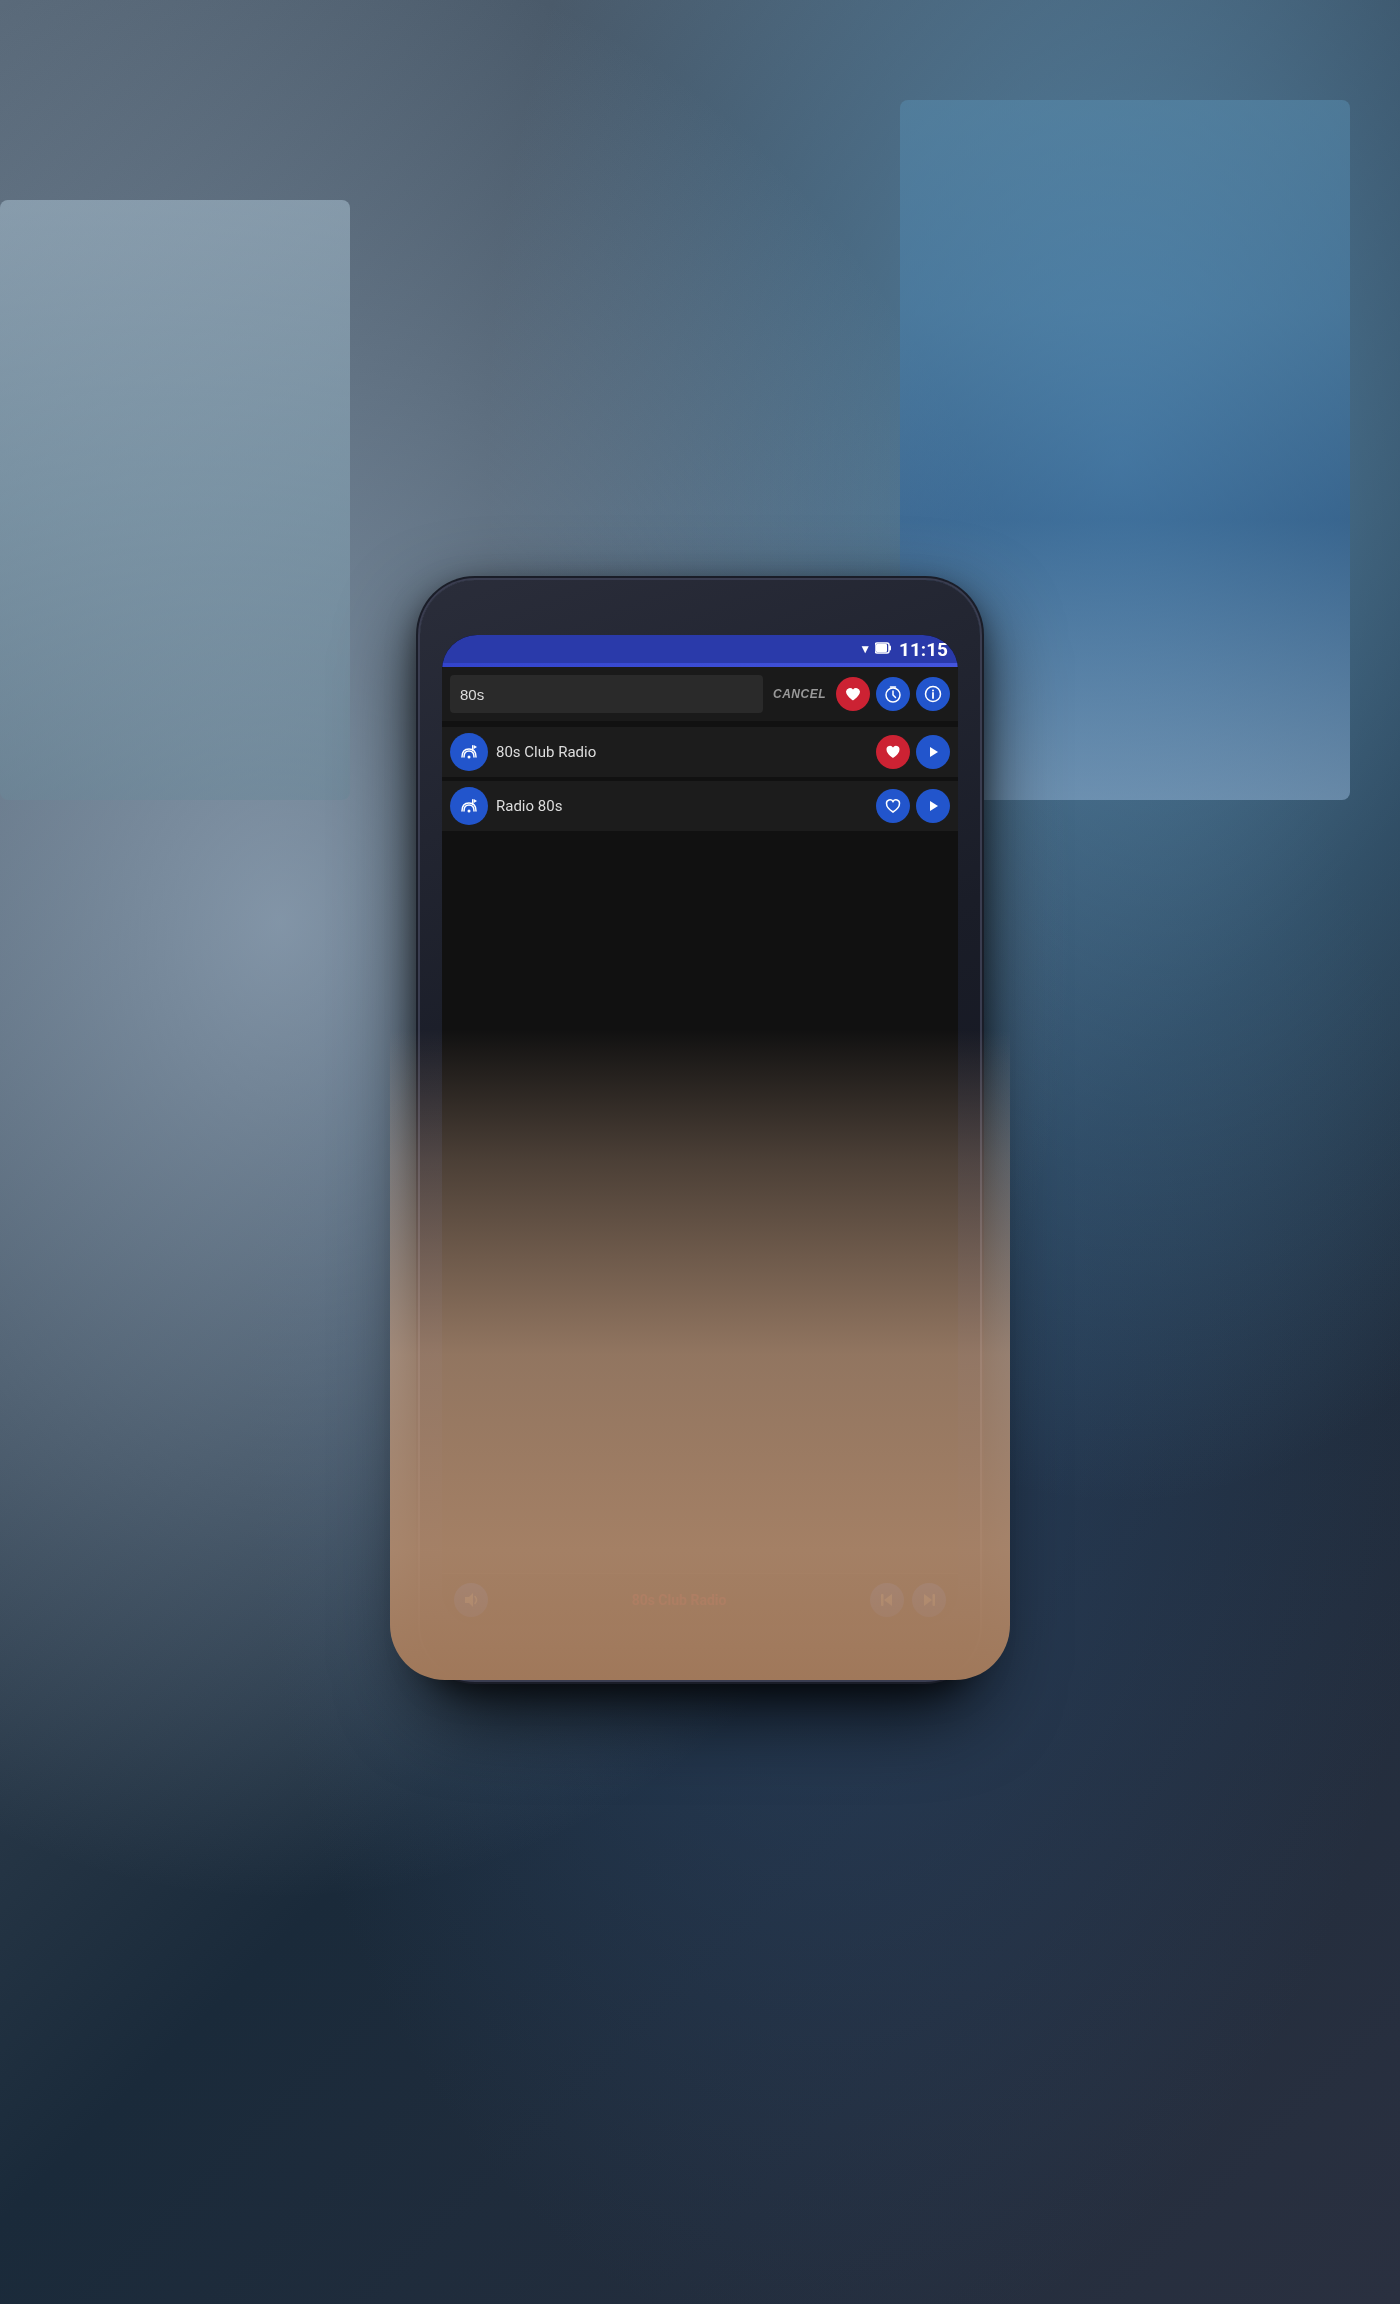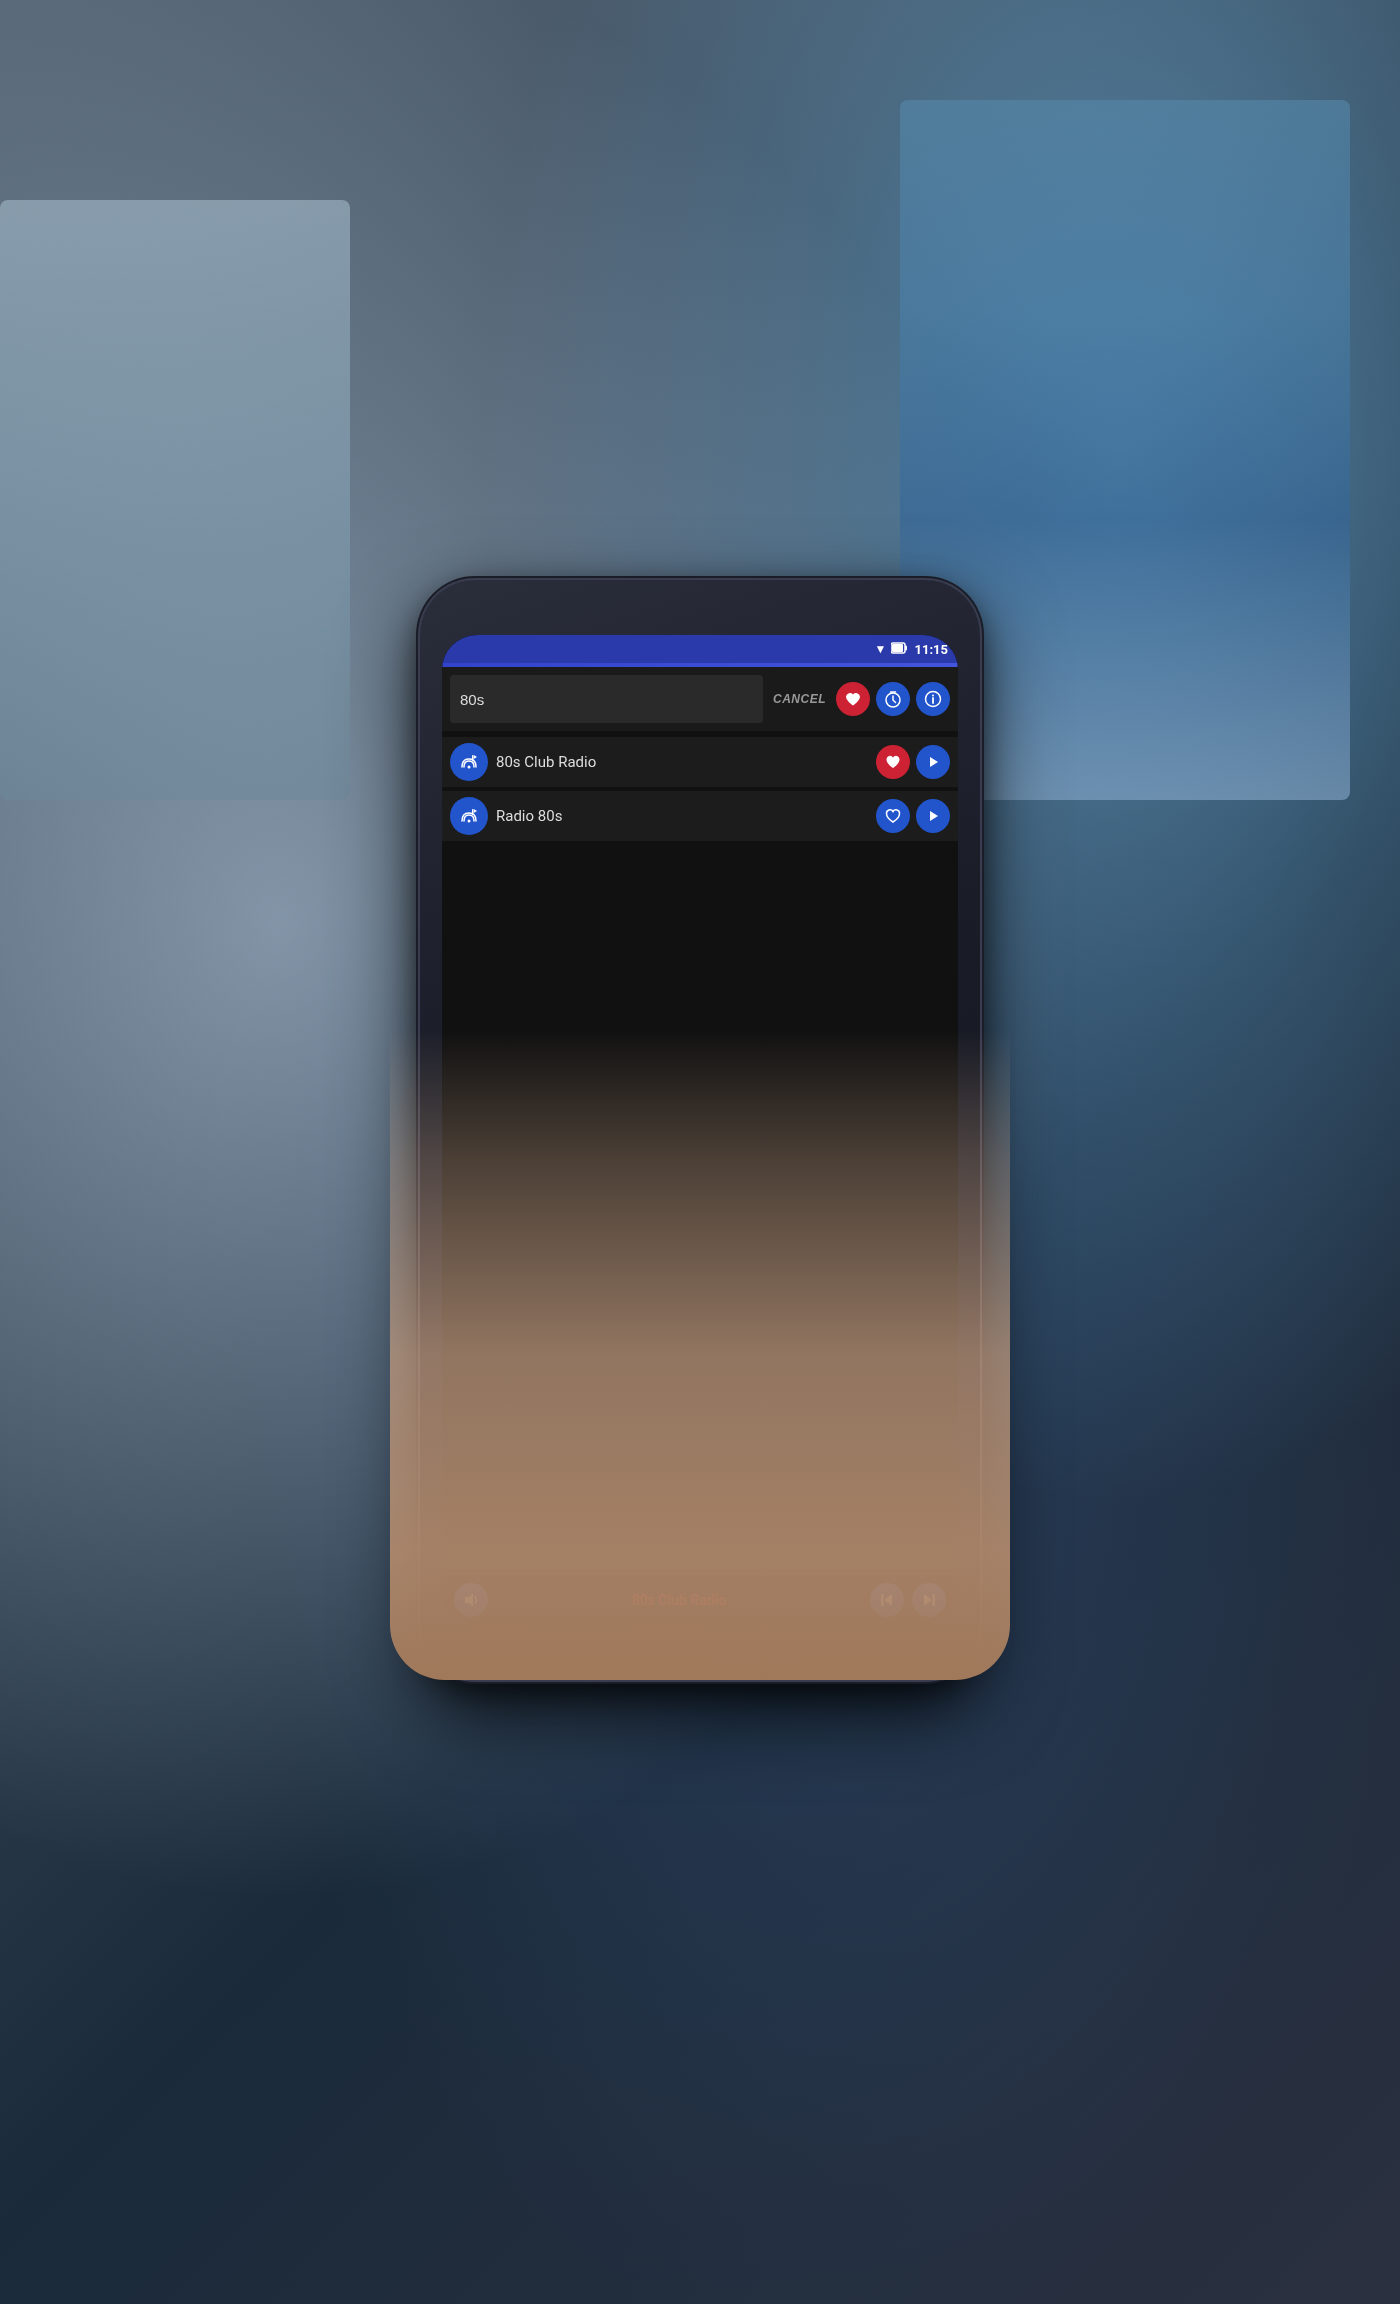--- a/index.html
+++ b/index.html
@@ -99,21 +99,21 @@
     }
 
     .status-icons {
       display: flex;
       align-items: center;
       gap: 4px;
     }
 
     .status-time {
       color: white;
-      font-size: 13px;
+      font-size: 19px;
       font-weight: bold;
       margin-left: 4px;
     }
 
     .signal-icon {
       color: white;
       font-size: 12px;
     }
 
     .battery-icon {
@@ -144,21 +144,21 @@
       padding: 8px 8px;
       background: #1a1a1a;
       gap: 6px;
     }
 
     .search-input-box {
       flex: 1;
       background: #2a2a2a;
       border: none;
       border-radius: 4px;
-      height: 48px;
+      height: 38px;
       padding: 0 10px;
       color: #ddd;
       font-size: 15px;
       outline: none;
     }
 
     .cancel-btn {
       color: #999;
       font-size: 12px;
       font-weight: bold;

